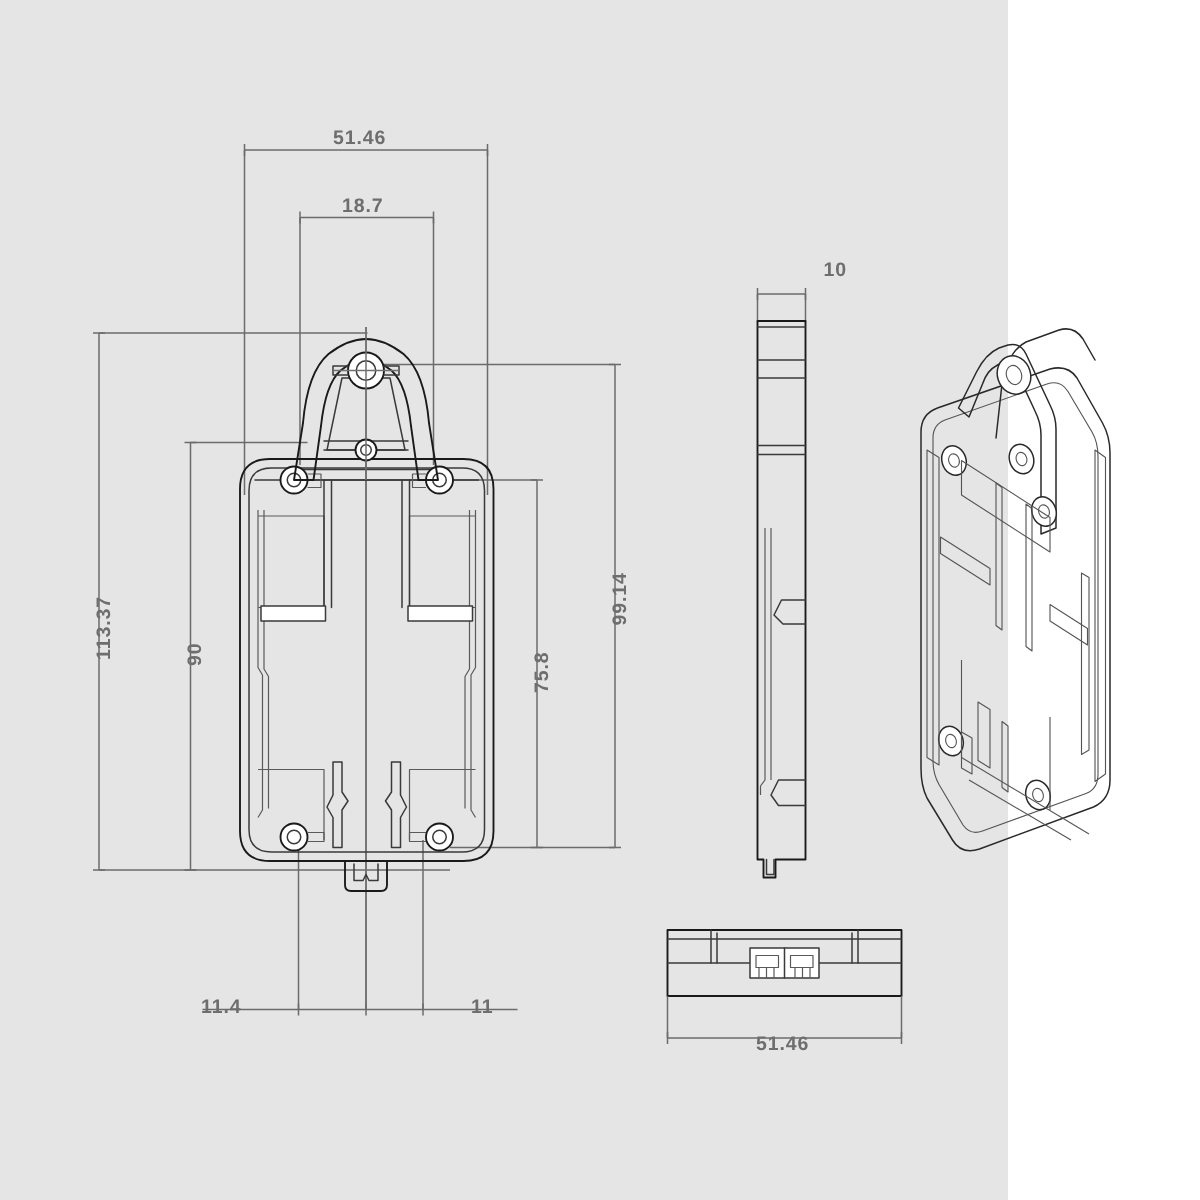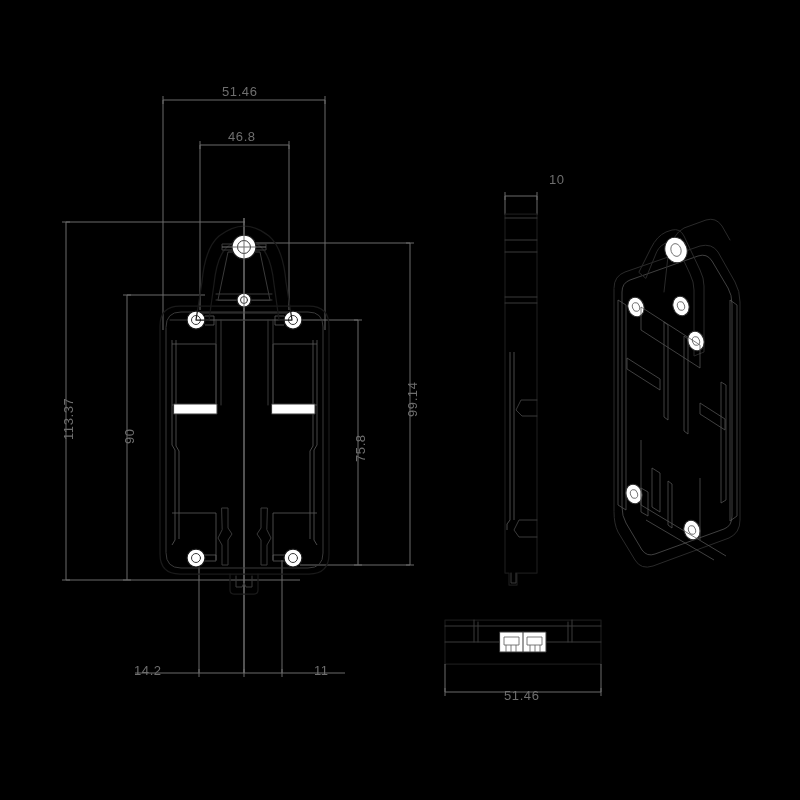--- a/index.html
+++ b/index.html
@@ -8,23 +8,24 @@
     background: #ffffff;
   }
   body {
     width: 800px;
     height: 800px;
     font-family: "Liberation Sans", sans-serif;
     overflow: hidden;
   }
   #drawing-root {
     position: relative;
-    width: 800px;
+    width: 672px;
     height: 800px;
-    background: #000000;
+    background: #e5e5e5;
+    font-weight: bold;
   }
   svg.cad {
     position: absolute;
     left: 0;
     top: 0;
     width: 800px;
     height: 800px;
     display: block;
   }
   .dim-line {
@@ -326,31 +327,31 @@
       <path class="dim-line" d="M445,688 L445,696"></path>
       <path class="dim-line" d="M601,688 L601,696"></path>
       <path class="ext-line" d="M445,664 L445,692"></path>
       <path class="ext-line" d="M601,664 L601,692"></path>
     </g>
 
   </svg>
 
   <div class="dim-text" style="left:222px; top:84px;">51.46</div>
 
-  <div class="dim-text" style="left:228px; top:129px;">46.8</div>
+  <div class="dim-text" style="left:228px; top:129px;">18.7</div>
 
   <div class="dim-text vert" style="left:61px; top:440px;">113.37</div>
 
   <div class="dim-text vert" style="left:122px; top:444px;">90</div>
 
   <div class="dim-text vert" style="left:353px; top:462px;">75.8</div>
 
   <div class="dim-text vert" style="left:405px; top:417px;">99.14</div>
 
-  <div class="dim-text" style="left:134px; top:663px;">14.2</div>
+  <div class="dim-text" style="left:134px; top:663px;">11.4</div>
 
   <div class="dim-text" style="left:314px; top:663px;">11</div>
 
   <div class="dim-text" style="left:513px; top:172px;margin-left:36px;">10</div>
 
   <div class="dim-text" style="left:504px; top:688px;">51.46</div>
 
 </div>
 
 </body></html>

